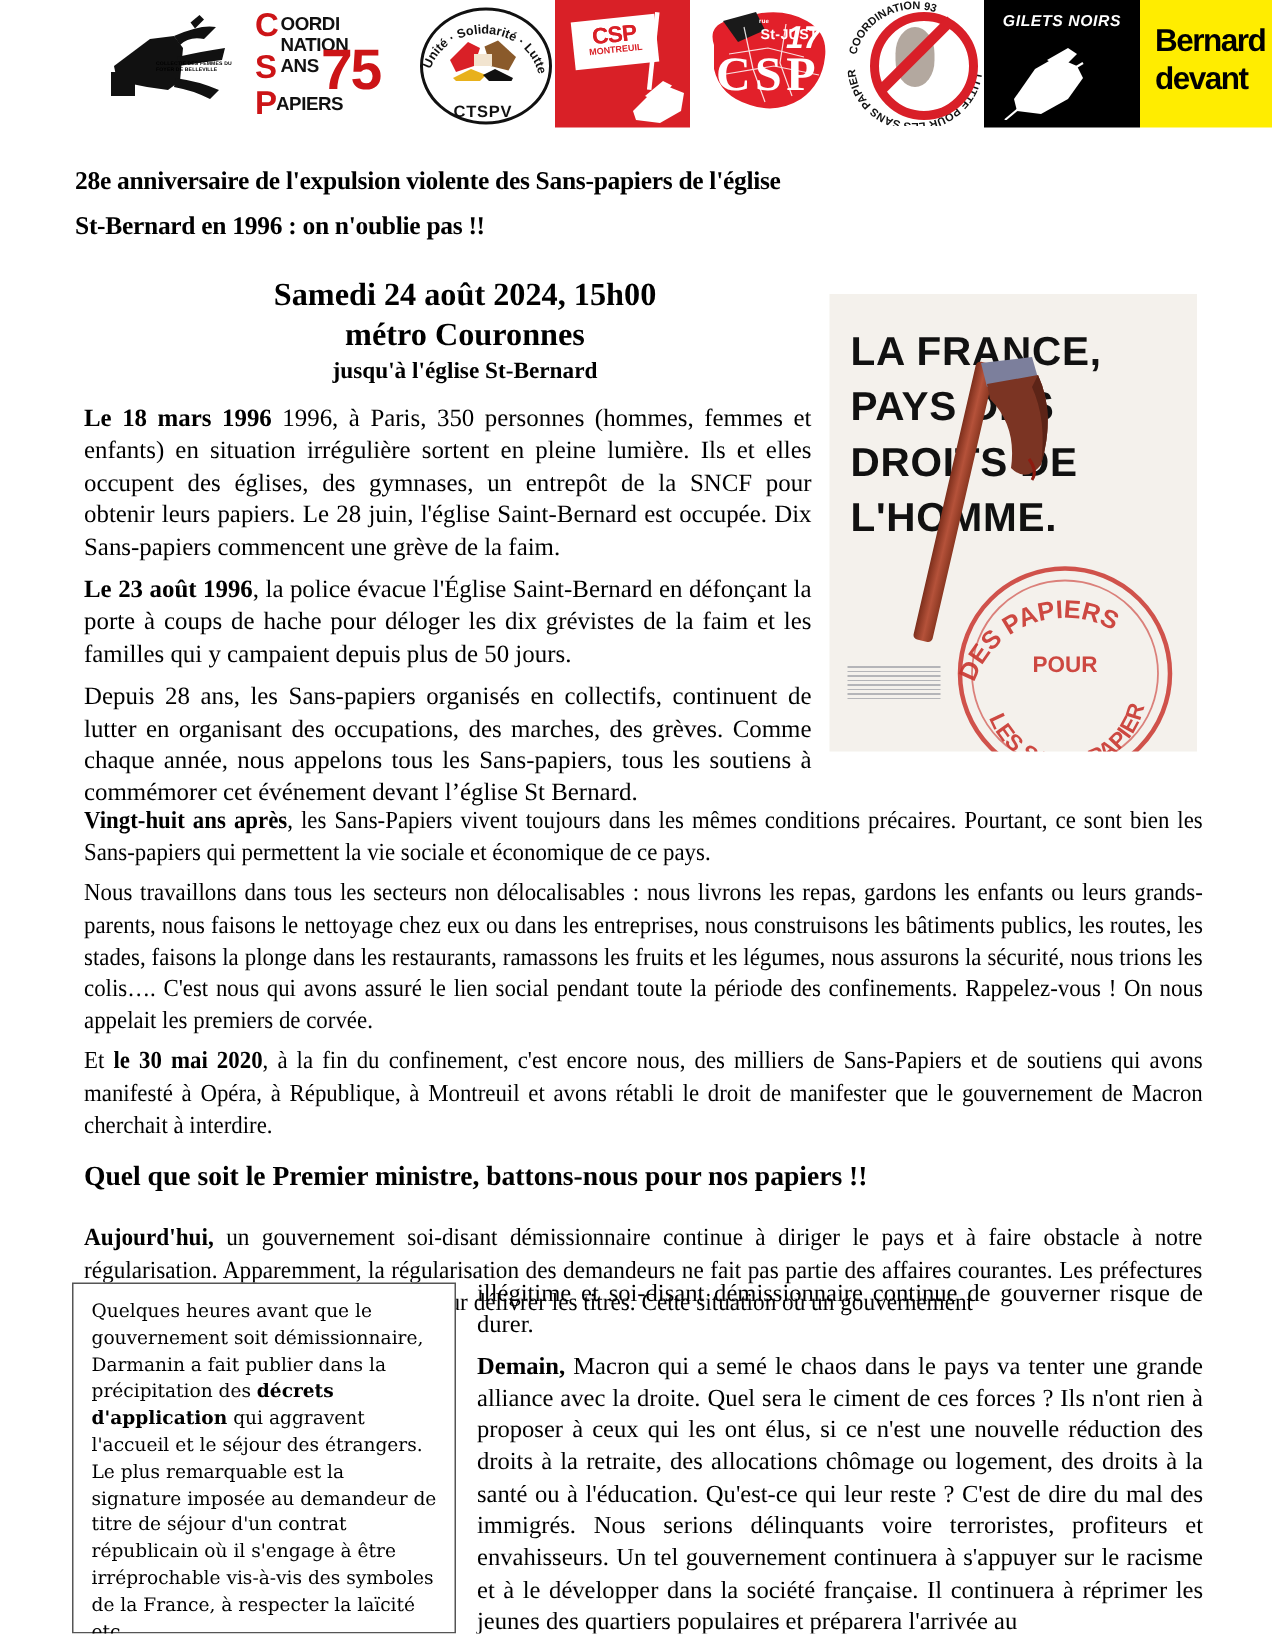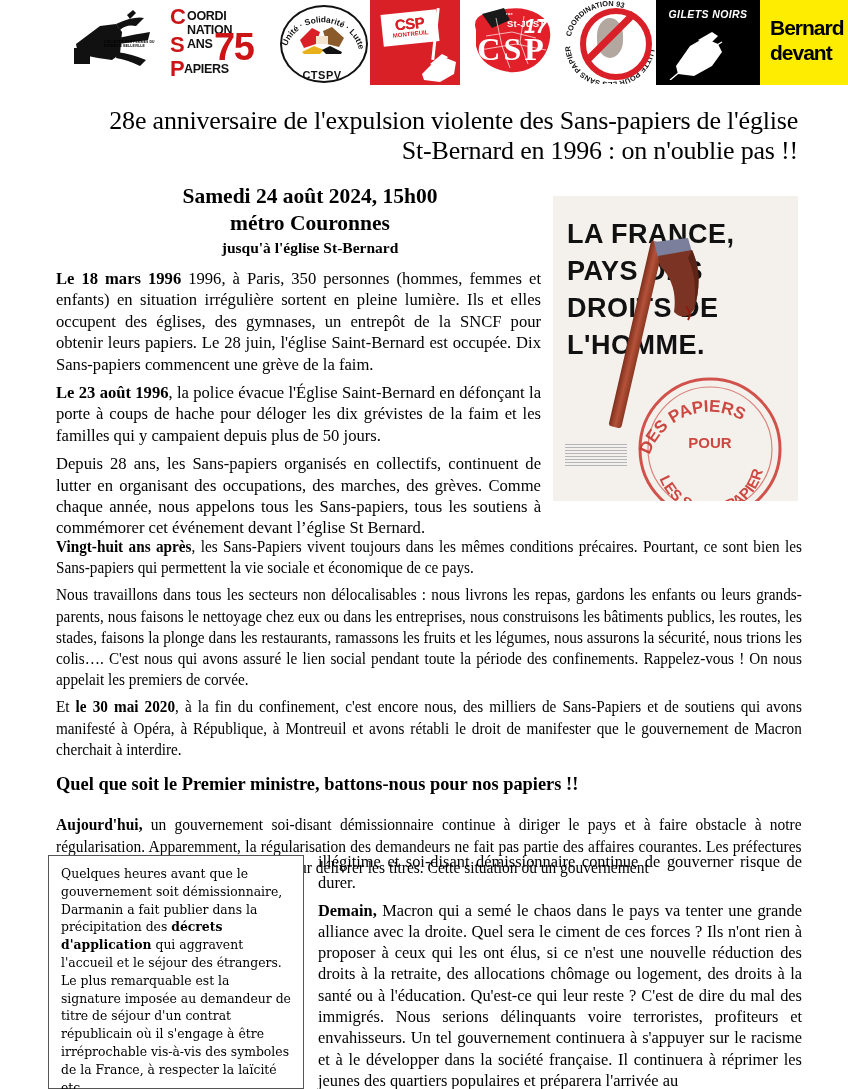--- a/index.html
+++ b/index.html
@@ -165,24 +165,24 @@
   .dd-l2 {
     position:absolute; left:10px; top:41px;
     color:#000; font-family:"Liberation Sans", sans-serif;
     font-weight:bold; font-size:21px; letter-spacing:-1px;
   }
 
   
   .main-title {
     position: absolute;
     left: 50px; top: 106px; width: 748px;
-    text-align: right;
+    text-align: left;
     font-family: "Liberation Serif", serif;
-    font-weight: normal;
-    font-size: 26px;
+    font-weight: bold;
+    font-size: 17px;
     line-height: 30px;
     letter-spacing: -0.2px;
   }
 
   
   .date-block {
     position: absolute;
     left: 95px; top: 183px; width: 430px;
     text-align: center;
   }

